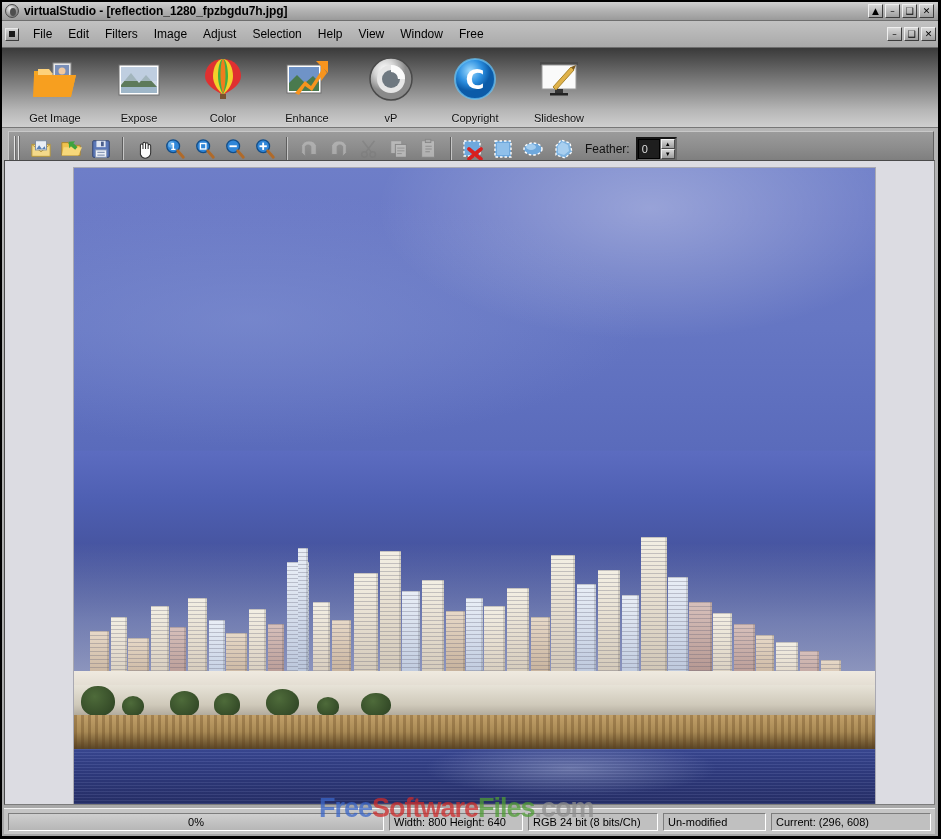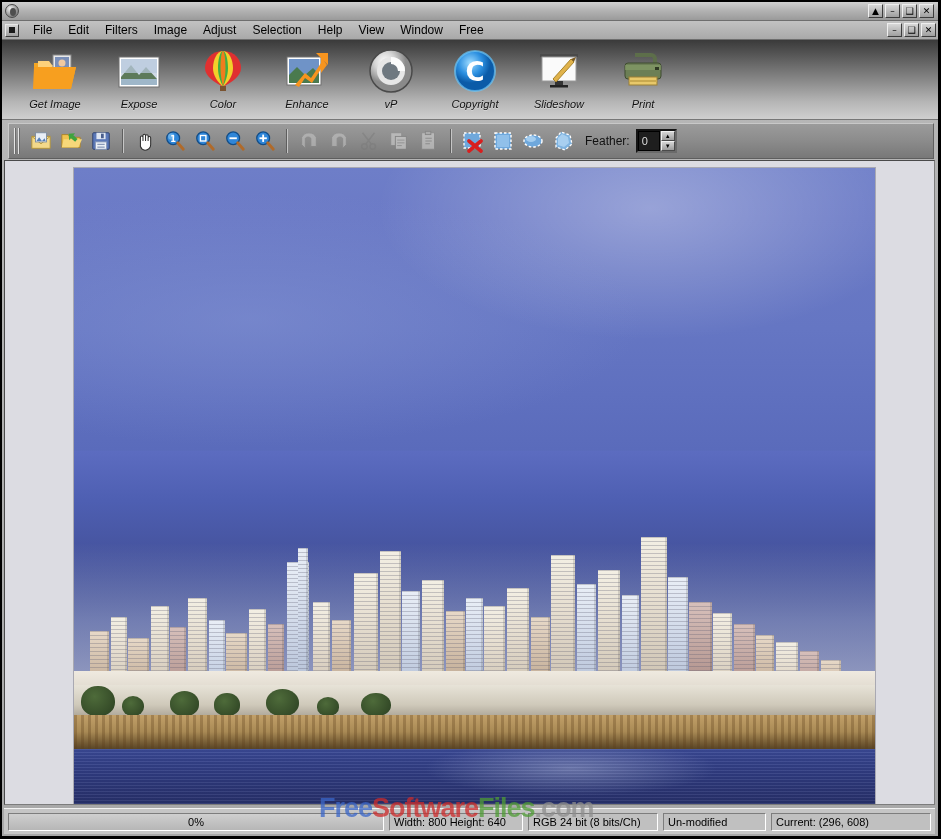--- a/index.html
+++ b/index.html
@@ -38,21 +38,21 @@
   .title-btns { position: absolute; right: 4px; top: 2px; display: flex; gap: 2px; }
   .tb-btn {
     width: 15px; height: 14px; background: linear-gradient(180deg,#d8d8d8,#9f9f9f);
     border: 1px solid #3c3c3c; border-top-color:#efefef; border-left-color:#efefef;
     display:flex; align-items:center; justify-content:center;
     font-size: 9px; line-height: 1; color:#000; font-family:"DejaVu Sans",sans-serif;
   }
 
   
   .menubar {
-    height: 19px; display: flex; align-items: center;
+    height: 27px; display: flex; align-items: center;
     background: linear-gradient(180deg,#c2c2c2 0%,#a9a9a9 100%);
     border-bottom: 1px solid #6e6e6e; padding-left: 3px;
   }
   .sysbox {
     width: 14px; height: 13px; margin-right: 6px;
     background: linear-gradient(180deg,#d4d4d4,#a0a0a0);
     border:1px solid #3c3c3c; border-top-color:#e8e8e8; border-left-color:#e8e8e8;
     display:flex;align-items:center;justify-content:center;
   }
   .sysbox::after{content:'';width:6px;height:6px;background:#1a1a1a;}
@@ -66,23 +66,22 @@
     background: linear-gradient(180deg,#3a3a3a 0%,#555 18%,#8a8a8a 52%,#b5b5b5 78%,#cfcfcf 100%);
     border-bottom: 1px solid #777;
     display: flex; align-items: flex-start; padding: 4px 6px 0 18px; gap: 14px;
   }
   .bigbtn {
     width: 70px; display:flex; flex-direction:column; align-items:center;
     padding-top: 3px; cursor: default;
   }
   .bigbtn .ic { width: 48px; height: 48px; position: relative; }
   .bigbtn .lb {
-    font-size: 11px; color: #111; margin-top: 3px; white-space: nowrap;
+    font-size: 11px; color: #111; margin-top: 9px; white-space: nowrap;
     text-shadow: 0 1px 0 rgba(255,255,255,.35);
-    font-style: italic;
   }
 
   
   .smallbar {
     height: 36px; margin: 3px 4px 0 6px;
     background: linear-gradient(180deg,#9b9b9b 0%,#8d8d8d 45%,#787878 100%);
     border: 1px solid #5e5e5e; border-top-color:#c8c8c8; border-left-color:#c8c8c8;
     display: flex; align-items: center; padding: 0 4px; gap: 2px;
   }
   .sgrip {
@@ -207,20 +206,21 @@
     background:linear-gradient(180deg,#cfcfcf,#b6b6b6); }
   .gap-fill { flex:1; }
 </style>
 </head>
 <body>
 
 <div id="app">
 
   <div class="titlebar">
     <div class="app-logo"></div>
+    <div class="title-text">virtualStudio - [reflection_1280_fpzbgdu7h.jpg]</div>
     <div class="title-btns">
       <div class="tb-btn">▲</div>
       <div class="tb-btn">–</div>
       <div class="tb-btn">❑</div>
       <div class="tb-btn">✕</div>
     </div>
   </div>
 
   <div class="menubar">
     <div class="sysbox"></div>
@@ -344,33 +344,20 @@
           <rect x="20" y="34" width="8" height="4" fill="#333"></rect>
           <rect x="15" y="38" width="18" height="2.5" fill="#222"></rect>
           <path d="M18 32 L36 12 L39 15 L21 35 Z" fill="#e0b24a" stroke="#a8842c"></path>
           <path d="M36 12 L39 15 L41 10 Z" fill="#7a5a22"></path>
         </svg>
       </div>
       <div class="lb">Slideshow</div>
     </div>
 
 
-    <div class="bigbtn">
-      <div class="ic">
-        <svg viewBox="0 0 48 48" width="48" height="48">
-          <path d="M16 6 L32 6 A6 6 0 0 1 38 12 L38 16 L34 16 L34 12 A2 2 0 0 0 32 10 L16 10 Z" fill="#5d6e4a"></path>
-          <rect x="6" y="16" width="36" height="16" rx="3" fill="#6c7f55" stroke="#3f4c30"></rect>
-          <rect x="6" y="18" width="36" height="5" fill="#88a06b" opacity=".6"></rect>
-          <rect x="10" y="30" width="28" height="8" fill="#e8c86a" stroke="#9b8036"></rect>
-          <rect x="10" y="33" width="28" height="2" fill="#c9a94e"></rect>
-          <rect x="36" y="20" width="4" height="3" fill="#2f3a24"></rect>
-        </svg>
-      </div>
-      <div class="lb">Print</div>
-    </div>
   </div>
 
   <div class="smallbar">
     <div class="sgrip"></div>
 
     <div class="sbtn">
       <svg viewBox="0 0 24 24" width="22" height="22">
         <path d="M2 7 L22 7 L22 20 L2 20 Z" fill="#f3d98a" stroke="#b59437"></path>
         <path d="M2 7 L12 15 L22 7" fill="none" stroke="#b59437"></path>
         <rect x="6" y="3" width="12" height="10" fill="#e8eef6" stroke="#7d8da0"></rect>

